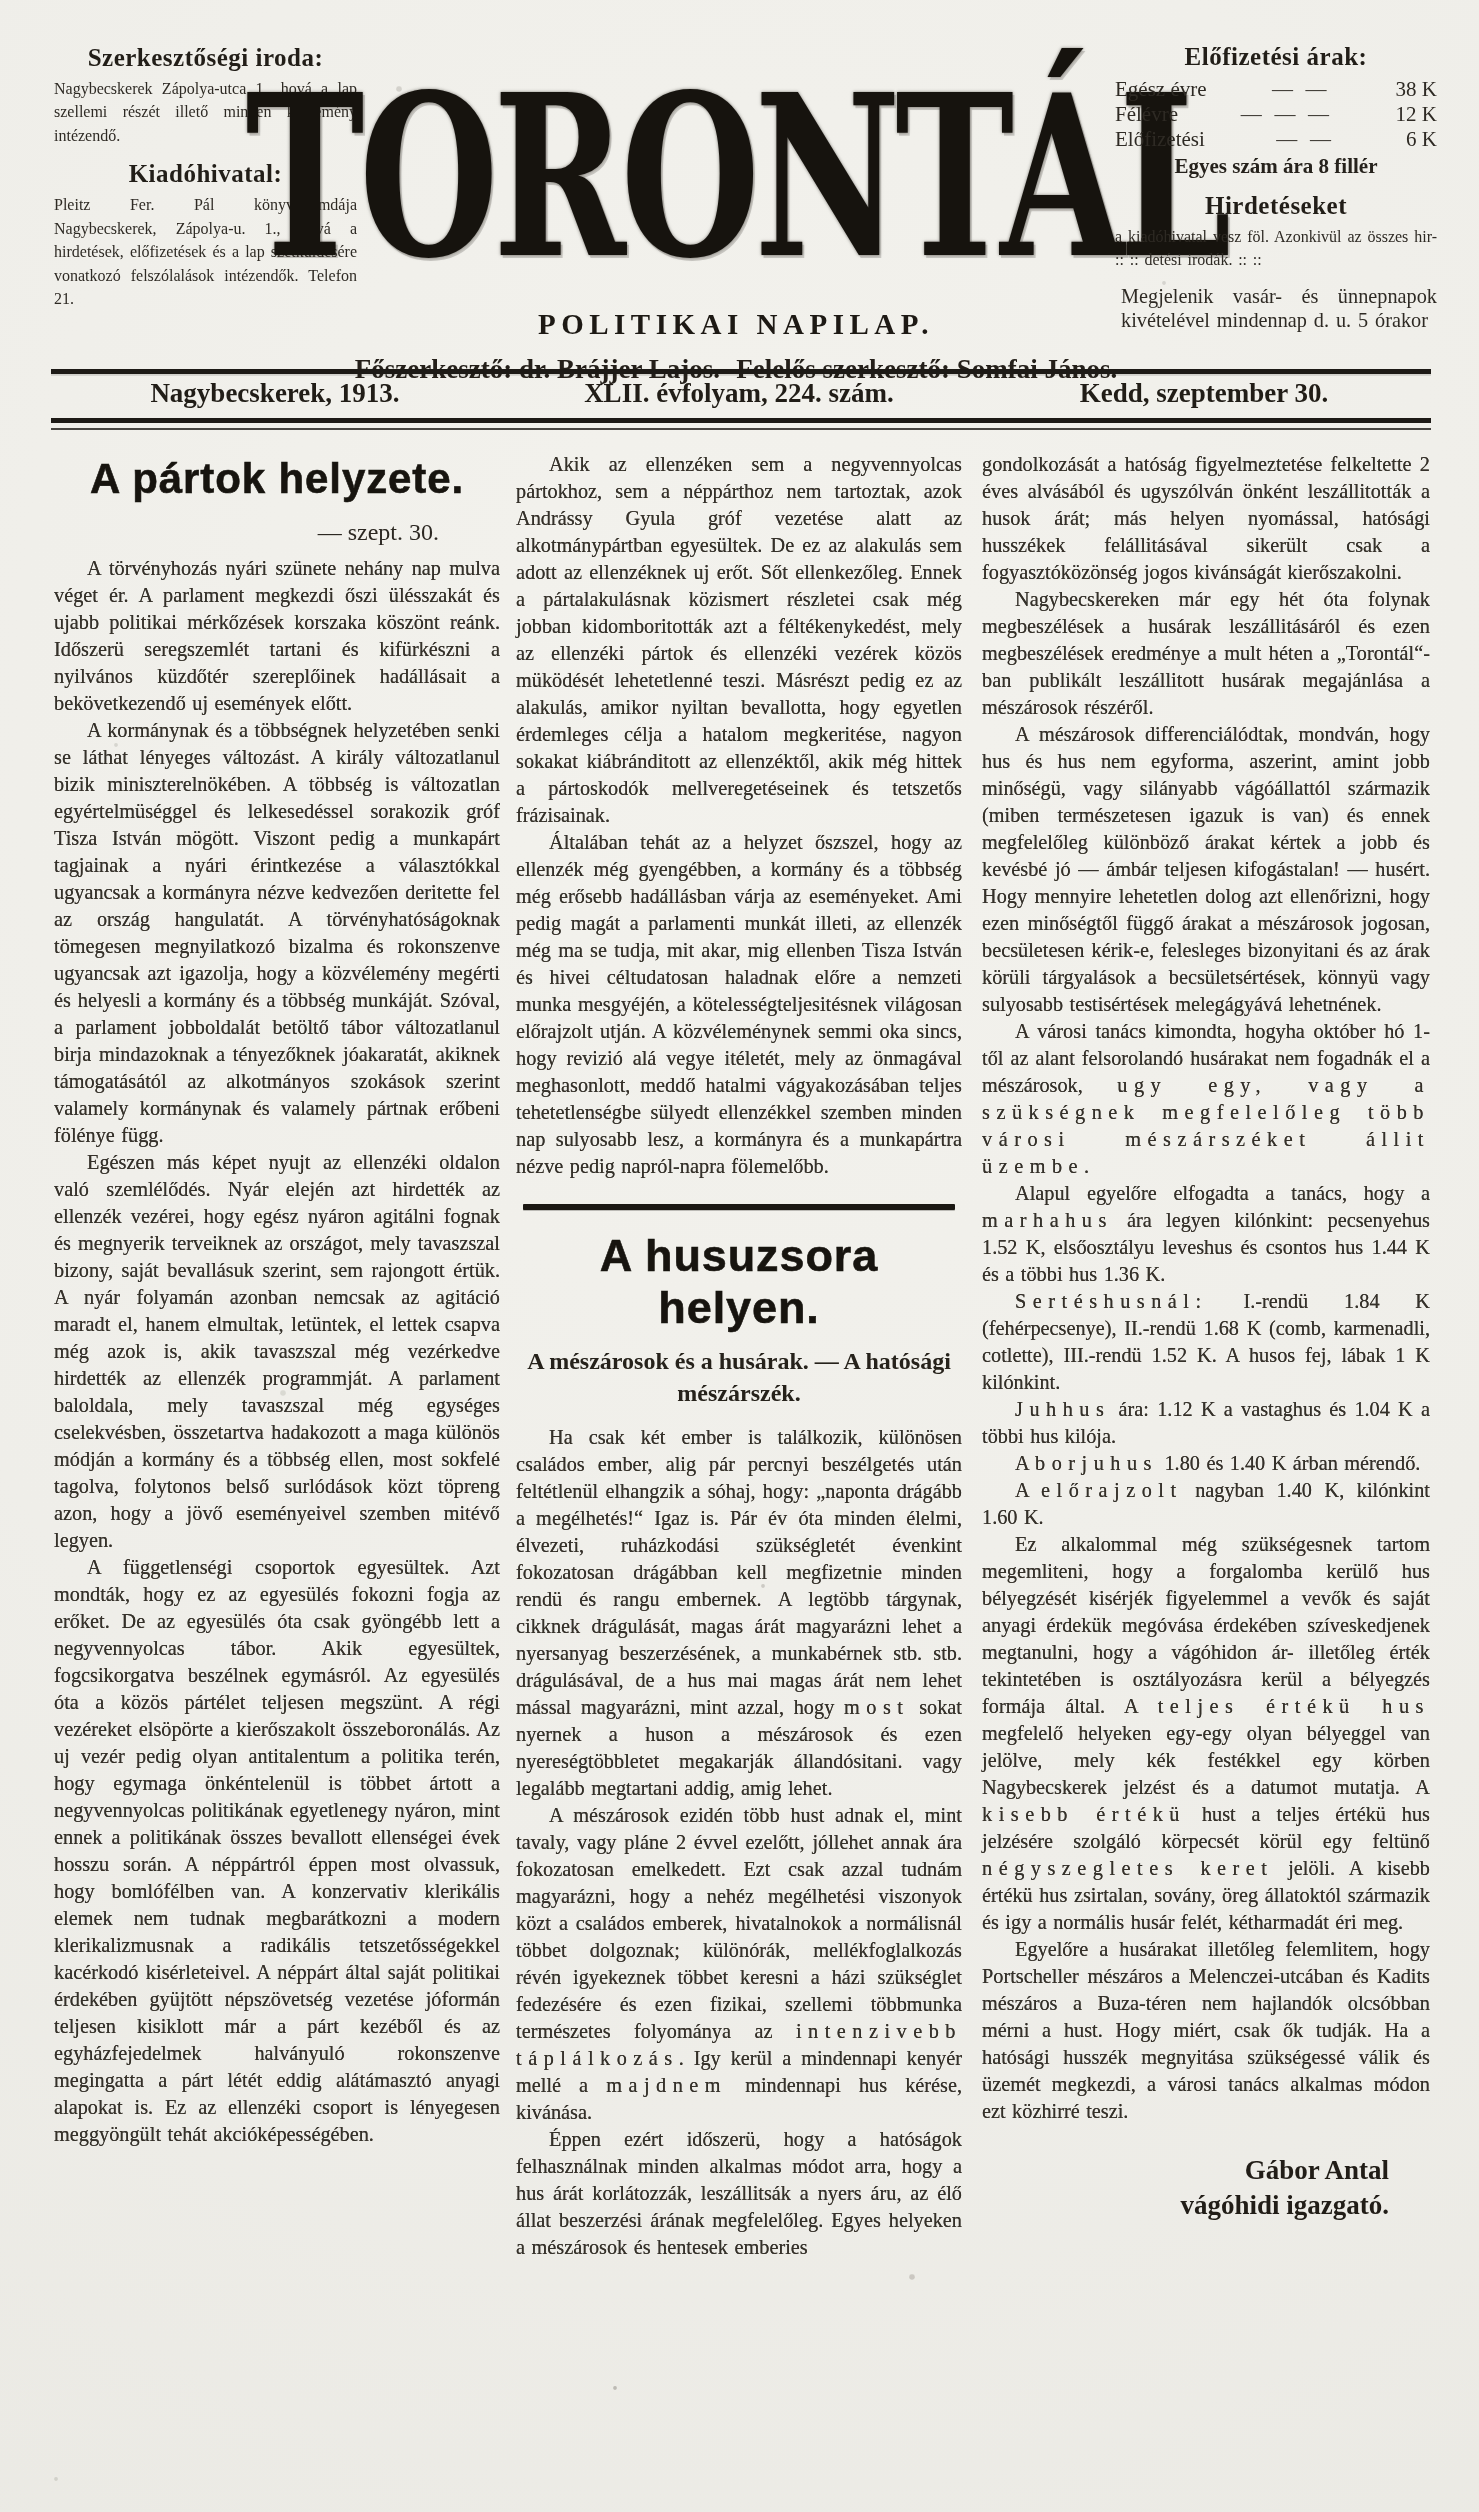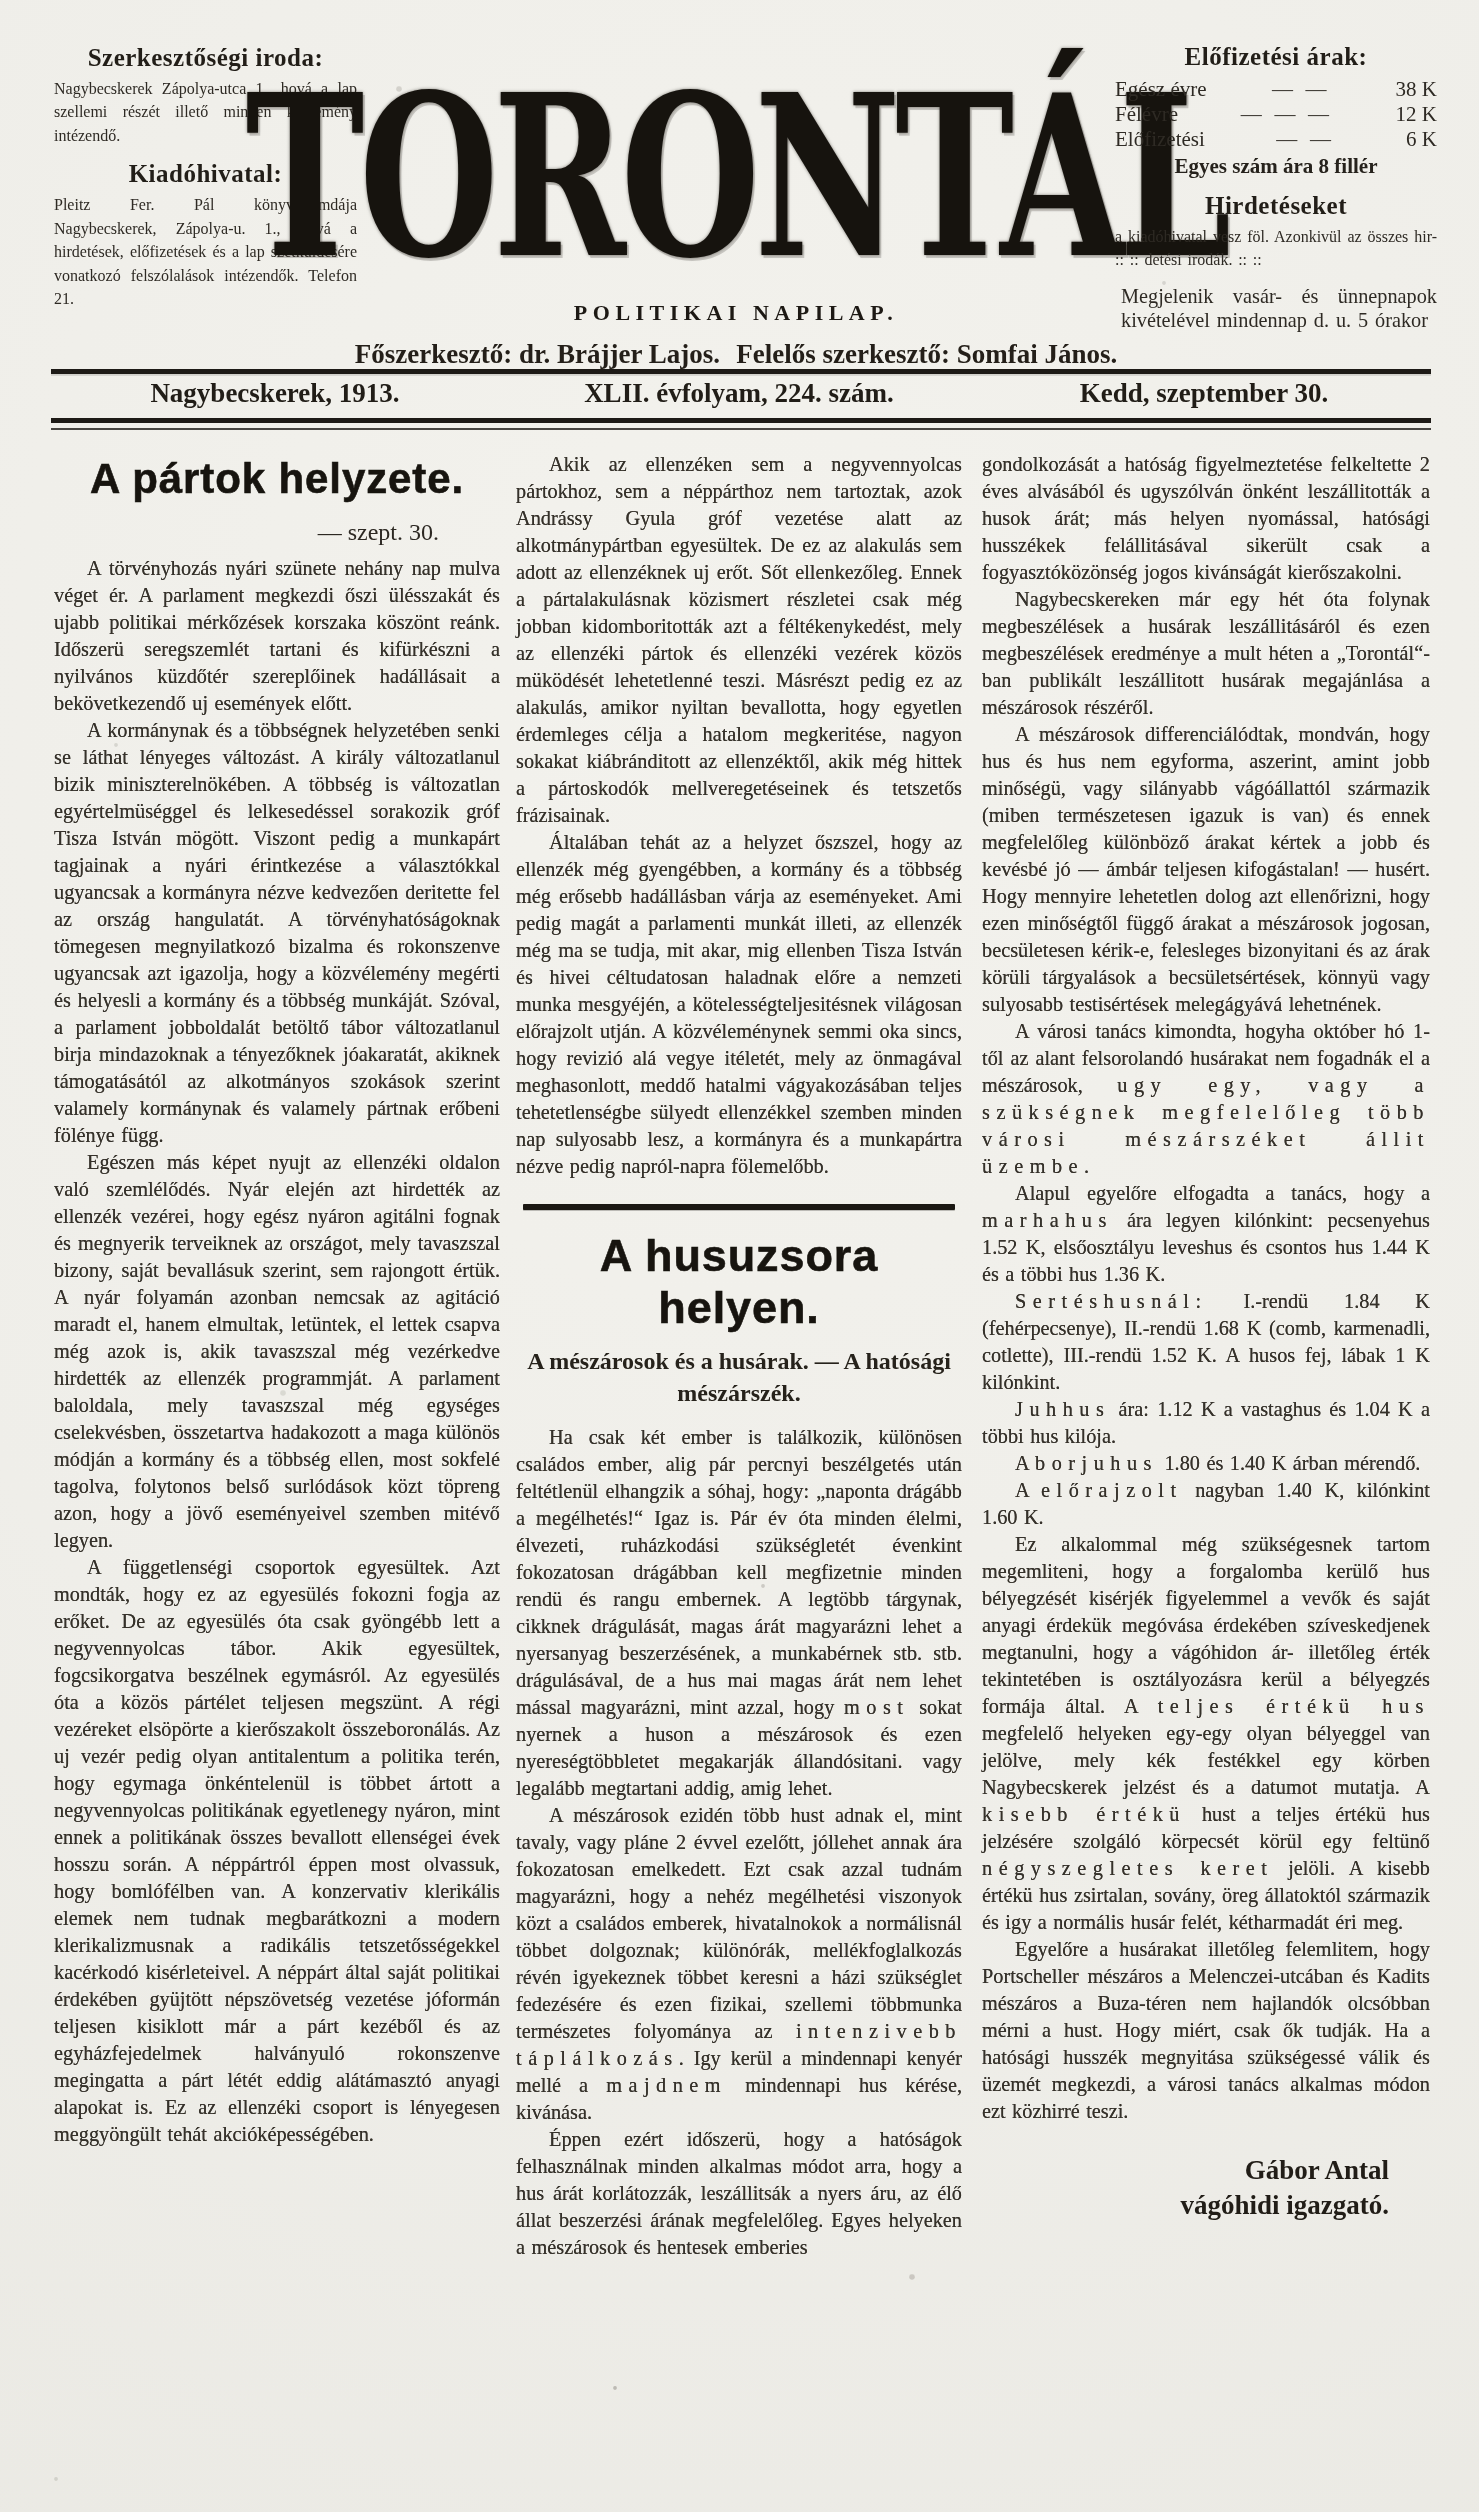--- a/index.html
+++ b/index.html
@@ -26,21 +26,21 @@
   
   .masthead{position:absolute;left:353px;top:22px;width:766px;text-align:center;}
   .mast-title-wrap{height:266px;display:flex;align-items:flex-end;justify-content:center;overflow:visible;}
   .mast-title{
     font-family:"DejaVu Serif","Liberation Serif",serif;font-weight:bold;
     font-size:222px;line-height:1;letter-spacing:-7.4px;display:inline-block;
     transform:scaleX(.72);transform-origin:50% 100%;
     color:#16130e;white-space:nowrap;
     text-shadow:0 0 3.7px rgba(25,21,15,.55), 2.8px 2.8px 0 rgba(25,21,15,.18);
   }
-  .mast-sub{margin-top:12px;font-weight:bold;font-size:22px;letter-spacing:5.5px;color:#1d1914;}
+  .mast-sub{margin-top:20px;font-weight:bold;font-size:29px;letter-spacing:5.5px;color:#1d1914;}
   .editors{margin-top:13px;display:flex;justify-content:space-between;font-weight:bold;font-size:27px;color:#241f19;padding:0 1.8px;}
   
   .rule{position:absolute;left:51px;right:48px;background:#1d1a16;}
   .rule-a{top:369px;height:4.6px;box-shadow:0 1.8px 0 rgba(29,26,22,.15);}
   .rule-b{top:418px;height:4.6px;}
   .rule-c{top:428px;height:1.8px;background:rgba(29,26,22,.8);}
   .date-left,.date-center,.date-right{position:absolute;top:376px;font-size:27px;line-height:35px;font-weight:bold;color:#211d17;text-align:center;}
   .date-left{left:51px;width:448px;}
   .date-center{left:516px;width:446px;}
   .date-right{left:980px;width:448px;}

